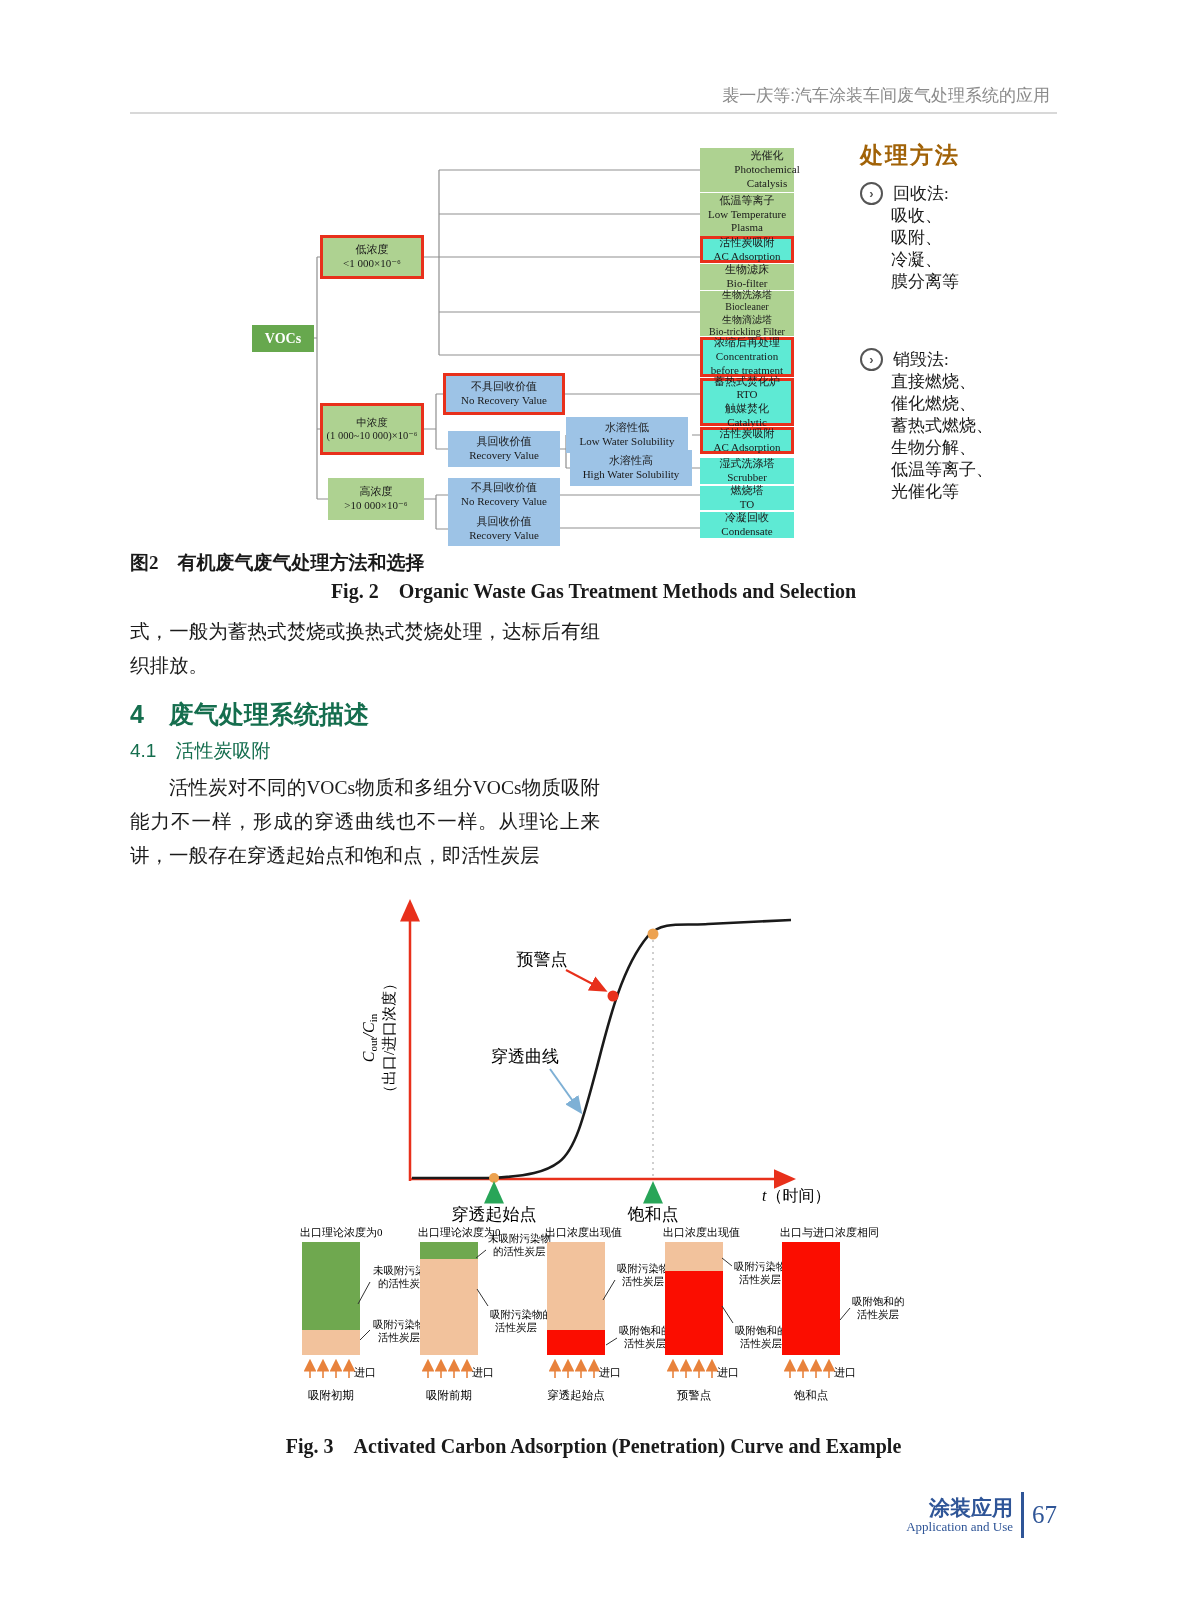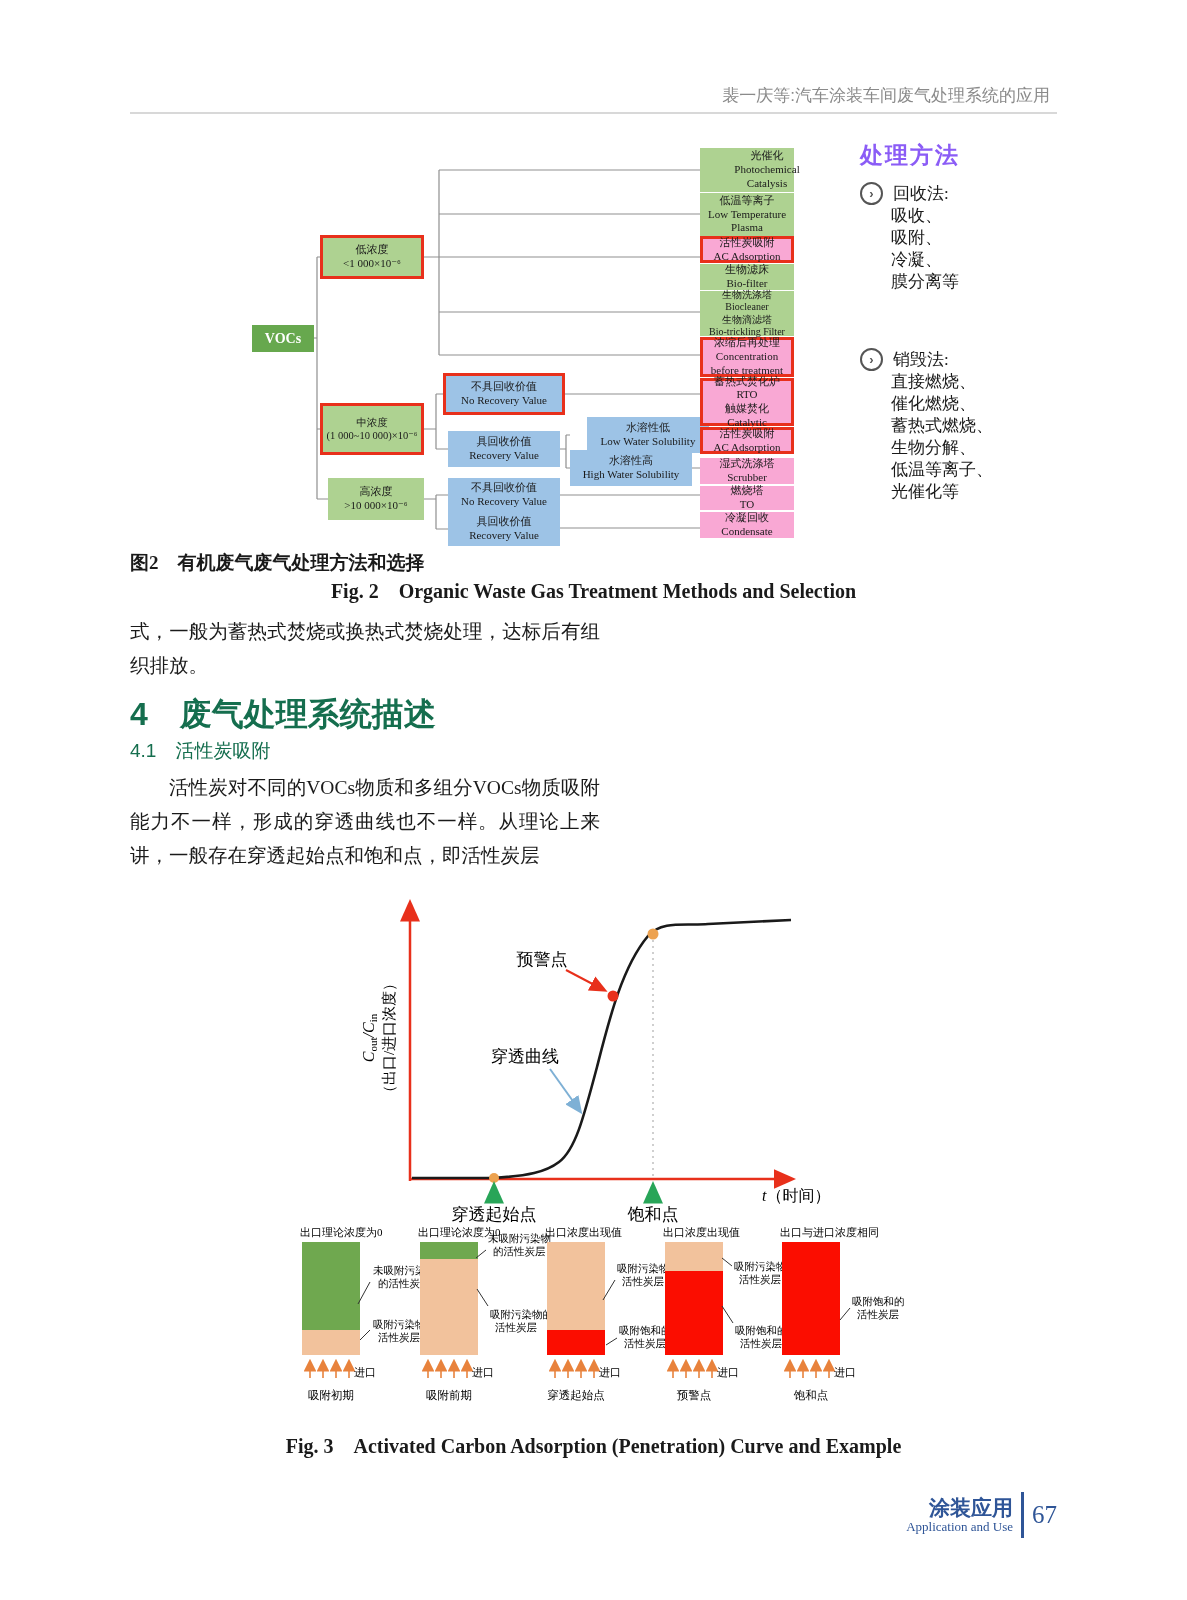--- a/index.html
+++ b/index.html
@@ -10,43 +10,43 @@
      font-family:"Liberation Sans","DejaVu Sans",sans-serif;font-size:17px;color:#8a8a8a;}
   #header-rule{position:absolute;top:112px;left:130px;width:927px;height:2px;background:#d8d8d8;}
   
   #fig2{position:absolute;left:240px;top:140px;width:830px;height:420px;}
   #fig2 svg.lines{position:absolute;left:0;top:0;z-index:1;}
   .box{position:absolute;z-index:2;display:flex;flex-direction:column;justify-content:center;
        align-items:center;text-align:center;font-size:11px;line-height:1.25;box-sizing:border-box;}
   .g{background:#aed291;}
   .gd{background:#67a84e;color:#fff;font-weight:bold;font-size:14px;}
   .b{background:#9dc3e6;}
-  .o{background:#f9a8d4;}
+  .o{background:#5eead4;}
   .rb{border:3px solid #e8301b;}
   
   #methods-title{position:absolute;left:620px;top:0px;width:200px;
      font-family:"Liberation Sans","DejaVu Sans",sans-serif;
-     font-size:23px;font-weight:bold;color:#8b5cf6;letter-spacing:2px;z-index:2;}
+     font-size:23px;font-weight:bold;color:#a16207;letter-spacing:2px;z-index:2;}
   .method-group{position:absolute;left:620px;z-index:2;font-size:17px;line-height:22px;}
   .method-head{display:flex;align-items:center;gap:10px;}
   .circ{display:inline-flex;width:19px;height:19px;border:2px solid #555;border-radius:50%;
         align-items:center;justify-content:center;font-family:"Liberation Sans",sans-serif;
         font-size:13px;font-weight:bold;color:#555;line-height:1;}
   .method-items{margin-left:31px;}
   
   .cap-cn{position:absolute;left:130px;width:927px;font-weight:bold;font-size:19px;
      font-family:Liberation Serif, serif;}
   .cap-en{position:absolute;left:130px;width:927px;text-align:center;font-weight:bold;font-size:20px;
      font-family:"Liberation Serif","DejaVu Serif",serif;}
   
   .col{position:absolute;top:615px;width:470px;font-size:19.5px;line-height:34px;text-align:justify;}
   #col-left{left:130px;}
   #col-right{left:588px;width:472px;}
   .h1{font-family:"Liberation Sans","DejaVu Sans",sans-serif;color:#156e4e;font-weight:bold;
-      font-size:32px;line-height:30px;margin:16px 0 10px 0;}
+      font-size:25px;line-height:30px;margin:16px 0 10px 0;}
   .h2{font-family:"Liberation Sans","DejaVu Sans",sans-serif;color:#156e4e;font-weight:normal;
       font-size:19px;line-height:24px;margin:1px 0 8px 0;}
   .indent{text-indent:2em;}
   
   #fig3{position:absolute;left:270px;top:868px;width:820px;height:545px;}
   
   #footer{position:absolute;right:130px;top:1492px;display:flex;align-items:center;gap:8px;}
   #footer .colnames{text-align:right;}
   #footer .cn{font-family:"Liberation Sans","DejaVu Sans",sans-serif;font-weight:bold;
       font-size:21px;color:#2f5597;line-height:22px;}
@@ -98,21 +98,21 @@
     </div>
 
     <div class="box b rb" style="left:203px;top:233px;width:122px;height:42px;">
       <div>不具回收价值</div>
       <div>No Recovery Value</div>
     </div>
     <div class="box b" style="left:208px;top:291px;width:112px;height:36px;">
       <div>具回收价值</div>
       <div>Recovery Value</div>
     </div>
-    <div class="box b" style="left:347px;top:277px;width:122px;height:36px;">
+    <div class="box b" style="left:326px;top:277px;width:122px;height:36px;">
       <div>水溶性低</div>
       <div>Low Water Solubility</div>
     </div>
     <div class="box b" style="left:330px;top:310px;width:122px;height:36px;">
       <div>水溶性高</div>
       <div>High Water Solubility</div>
     </div>
     <div class="box b" style="left:208px;top:338px;width:112px;height:34px;">
       <div>不具回收价值</div>
       <div>No Recovery Value</div>

